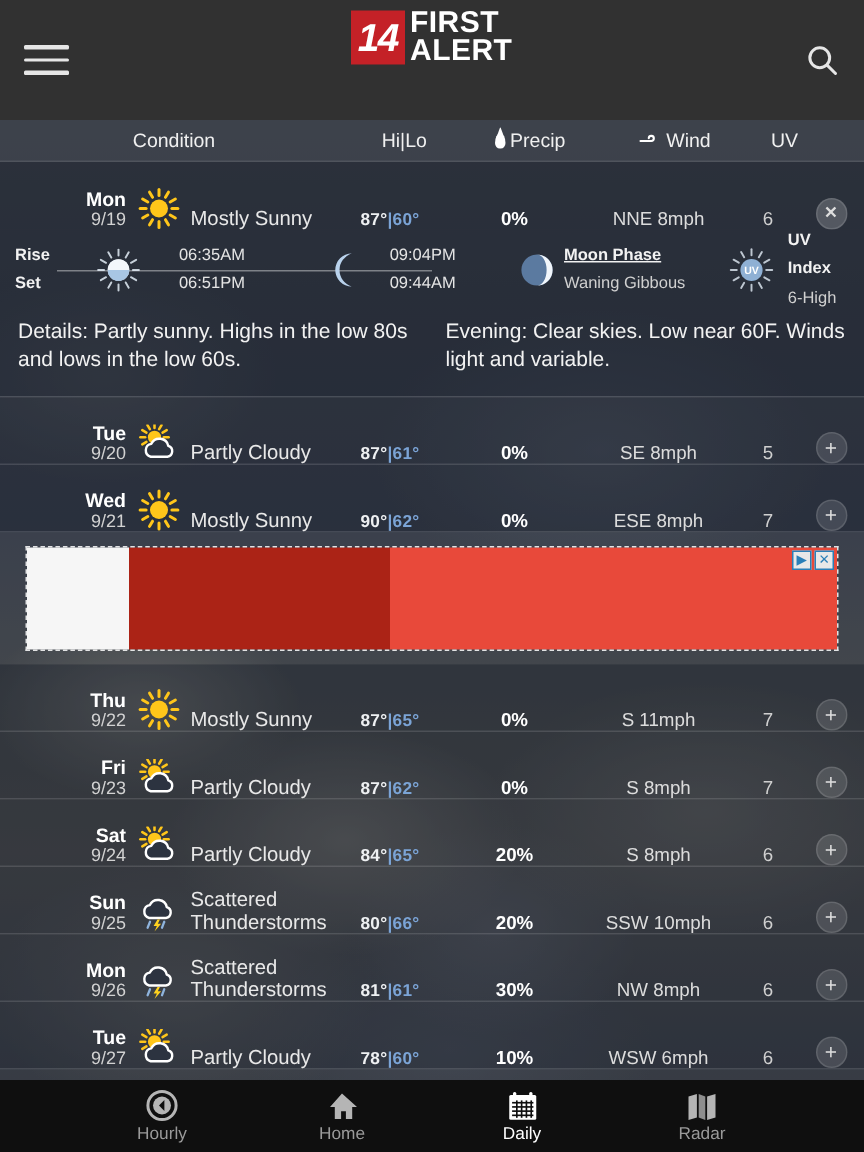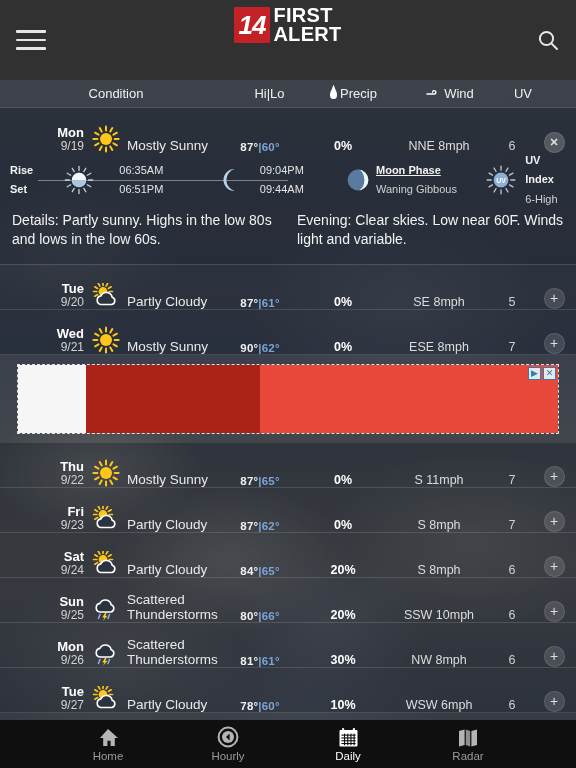--- a/index.html
+++ b/index.html
@@ -550,35 +550,35 @@
      <div class="r-uv">6</div>
      <div class="r-act">
        <div class="actbtn ">+</div>
      </div>
       </div>
     </div>
 
   <div class="tabbar" id="tabbar">
       <div class="tab">
         <div class="ic">
-          <svg width="22" height="21" viewBox="0 0 22 21">
-            <path d="M11 2 L21 11 h-3.2 v8 h-4.2 v-5.2 h-3.2 V19 H6.2 v-8 H3 Z" fill="#b5b5b5"></path>
-          </svg>
-        </div>
-                  <div class="lbl">Home</div>
-      </div>
-      <div class="tab">
-        <div class="ic">
           <svg width="22" height="22" viewBox="0 0 22 22">
             <circle cx="11" cy="11" r="9.4" stroke="#b5b5b5" stroke-width="2" fill="none"></circle>
             <circle cx="11" cy="11" r="6" fill="#b5b5b5"></circle>
             <path d="M12.6 7.4 L9 11 l3.6 3.6 Z" fill="#0f0f0f"></path>
           </svg>
         </div>
                   <div class="lbl">Hourly</div>
+      </div>
+      <div class="tab">
+        <div class="ic">
+          <svg width="22" height="21" viewBox="0 0 22 21">
+            <path d="M11 2 L21 11 h-3.2 v8 h-4.2 v-5.2 h-3.2 V19 H6.2 v-8 H3 Z" fill="#b5b5b5"></path>
+          </svg>
+        </div>
+                  <div class="lbl">Home</div>
       </div>
       <div class="tab active">
         <div class="ic">
           <svg width="21" height="21" viewBox="0 0 21 21">
             <rect x="1.5" y="3" width="18" height="16.5" rx="1" fill="#fff"></rect>
             <rect x="4" y="1" width="2.2" height="3.6" rx="1" fill="#fff"></rect>
             <rect x="14.8" y="1" width="2.2" height="3.6" rx="1" fill="#fff"></rect>
             <g fill="#0f0f0f">
               <rect x="3.4" y="7.6" width="14.2" height="1.1"></rect>
               <rect x="3.4" y="10.4" width="14.2" height="1.1"></rect>

